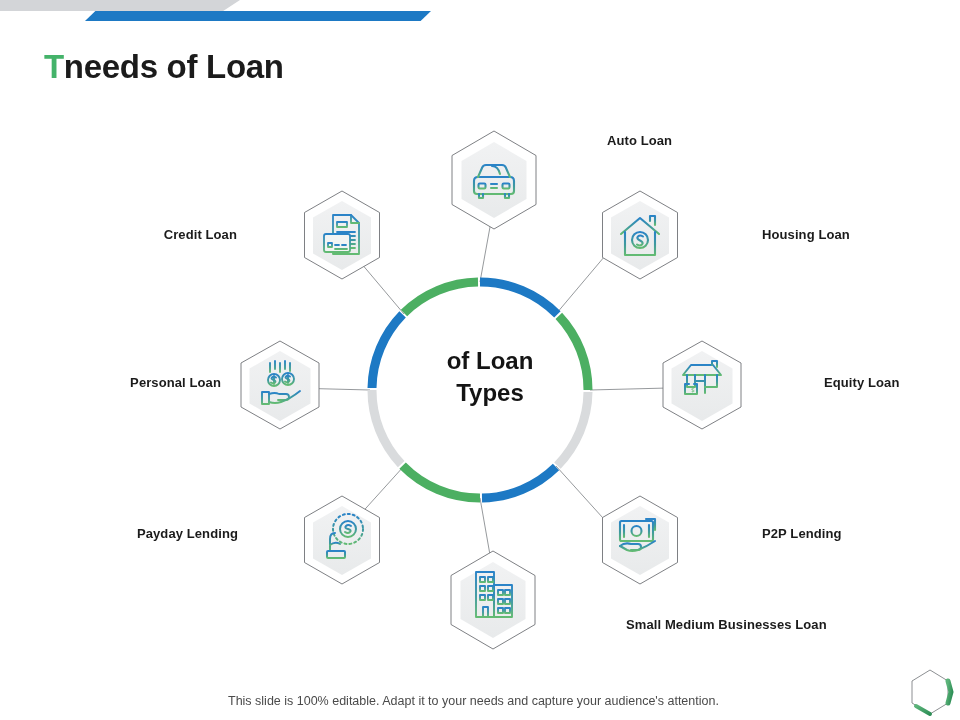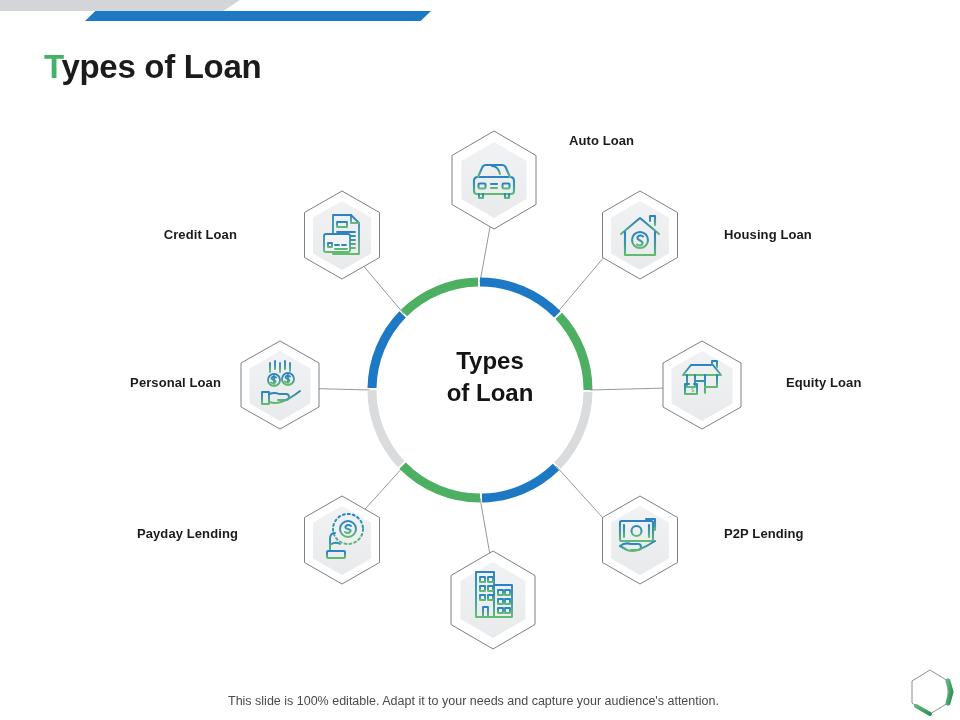--- a/index.html
+++ b/index.html
@@ -68,39 +68,39 @@
 
   
   .node-label {
     position: absolute;
     font-size: 13px;
     font-weight: bold;
     color: #1b1b1b;
     white-space: nowrap;
     letter-spacing: 0.1px;
   }
-  .node-label.right { text-align: left; }
+  .node-label.right { text-align: left; margin-left: 38px; }
   .node-label.left  { text-align: right; transform: translateX(-100%); }
 
   
   #footer-note {
     position: absolute;
     left: 228px; top: 694px;
     font-size: 12.5px;
     color: #4a4a4a;
     white-space: nowrap;
   }
 </style>
 </head>
 <body>
 
 <div id="header-deco-gray"></div>
 <div id="header-deco-blue"></div>
 
-<h1 id="page-title"><span class="accent">T</span><span>ypes of Loan</span></h1>
+<h1 id="page-title"><span class="accent">T</span><span>needs of Loan</span></h1>
 
 <div id="diagram">
 
   <svg id="diagram-svg" width="960" height="720" viewBox="0 0 960 720" xmlns="http://www.w3.org/2000/svg">
     <defs>
       <linearGradient id="icoGrad" x1="0" y1="0" x2="0" y2="1">
         <stop offset="0%" stop-color="#2a83c8"></stop>
         <stop offset="55%" stop-color="#3f9a9e"></stop>
         <stop offset="100%" stop-color="#63bb72"></stop>
       </linearGradient>
@@ -262,27 +262,28 @@
     </g>
 
     <g transform="translate(908,668)">
       <polygon points="22,2 40,13 40,35 22,46 4,35 4,13" fill="#ffffff" stroke="#6f7276" stroke-width="0.8"></polygon>
       <path d="M40 13 L43 24 L40 35" fill="none" stroke="url(#footHexGrad)" stroke-width="5" stroke-linecap="round"></path>
       <path d="M22 46 L8 38" fill="none" stroke="url(#footHexGrad)" stroke-width="4" stroke-linecap="round"></path>
     </g>
   </svg>
 
   <div id="center-label">
+    <div>of Loan</div>
     <div>Types</div>
-    <div>of Loan</div>
   </div>
 
   <div class="node-label right" style="left:569px; top:133px;">Auto Loan</div>
   <div class="node-label right" style="left:724px; top:227px;">Housing Loan</div>
   <div class="node-label right" style="left:786px; top:375px;text-align:center;">Equity Loan</div>
   <div class="node-label right" style="left:724px; top:526px;">P2P Lending</div>
+  <div class="node-label right" style="left:588px; top:617px;">Small Medium Businesses Loan</div>
   <div class="node-label left" style="left:238px; top:526px;text-align:center;">Payday Lending</div>
   <div class="node-label left" style="left:197px; top:375px;margin-left:24px;">Personal Loan</div>
   <div class="node-label left" style="left:237px; top:227px;">Credit Loan</div>
 
 </div>
 
 <div id="footer-note">This slide is 100% editable. Adapt it to your needs and capture your audience's attention.</div>
 
 </body></html>

